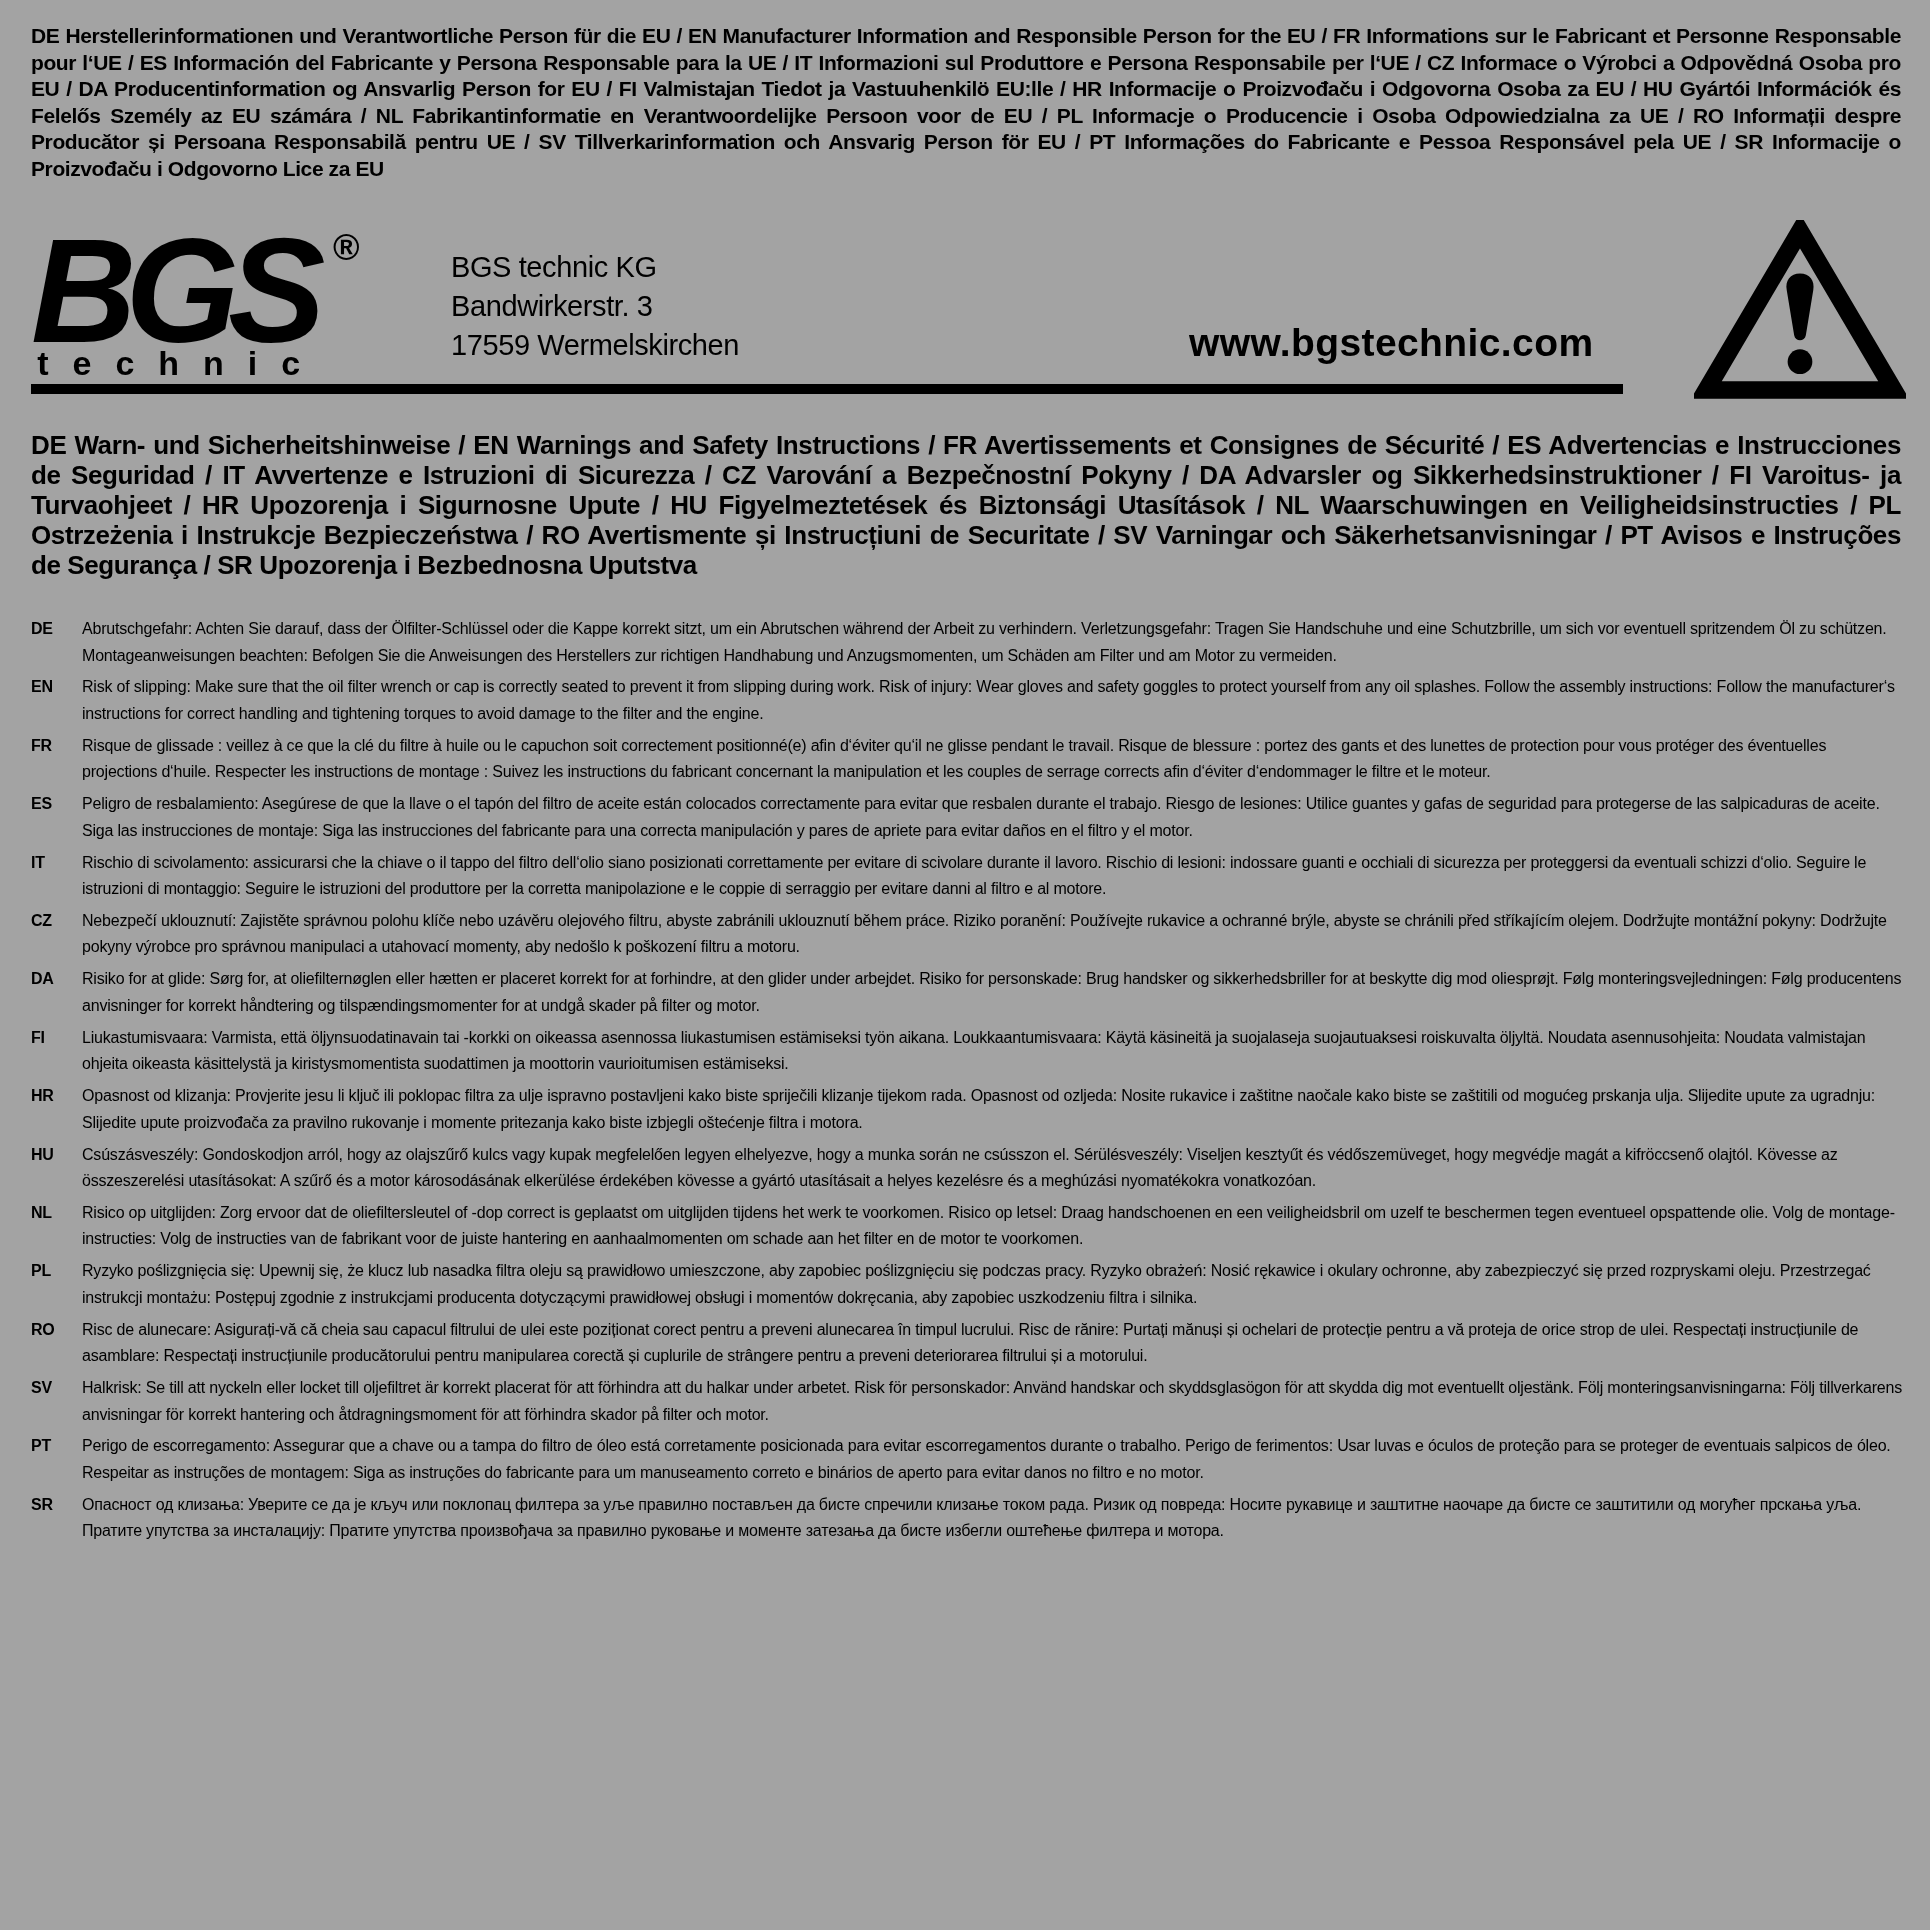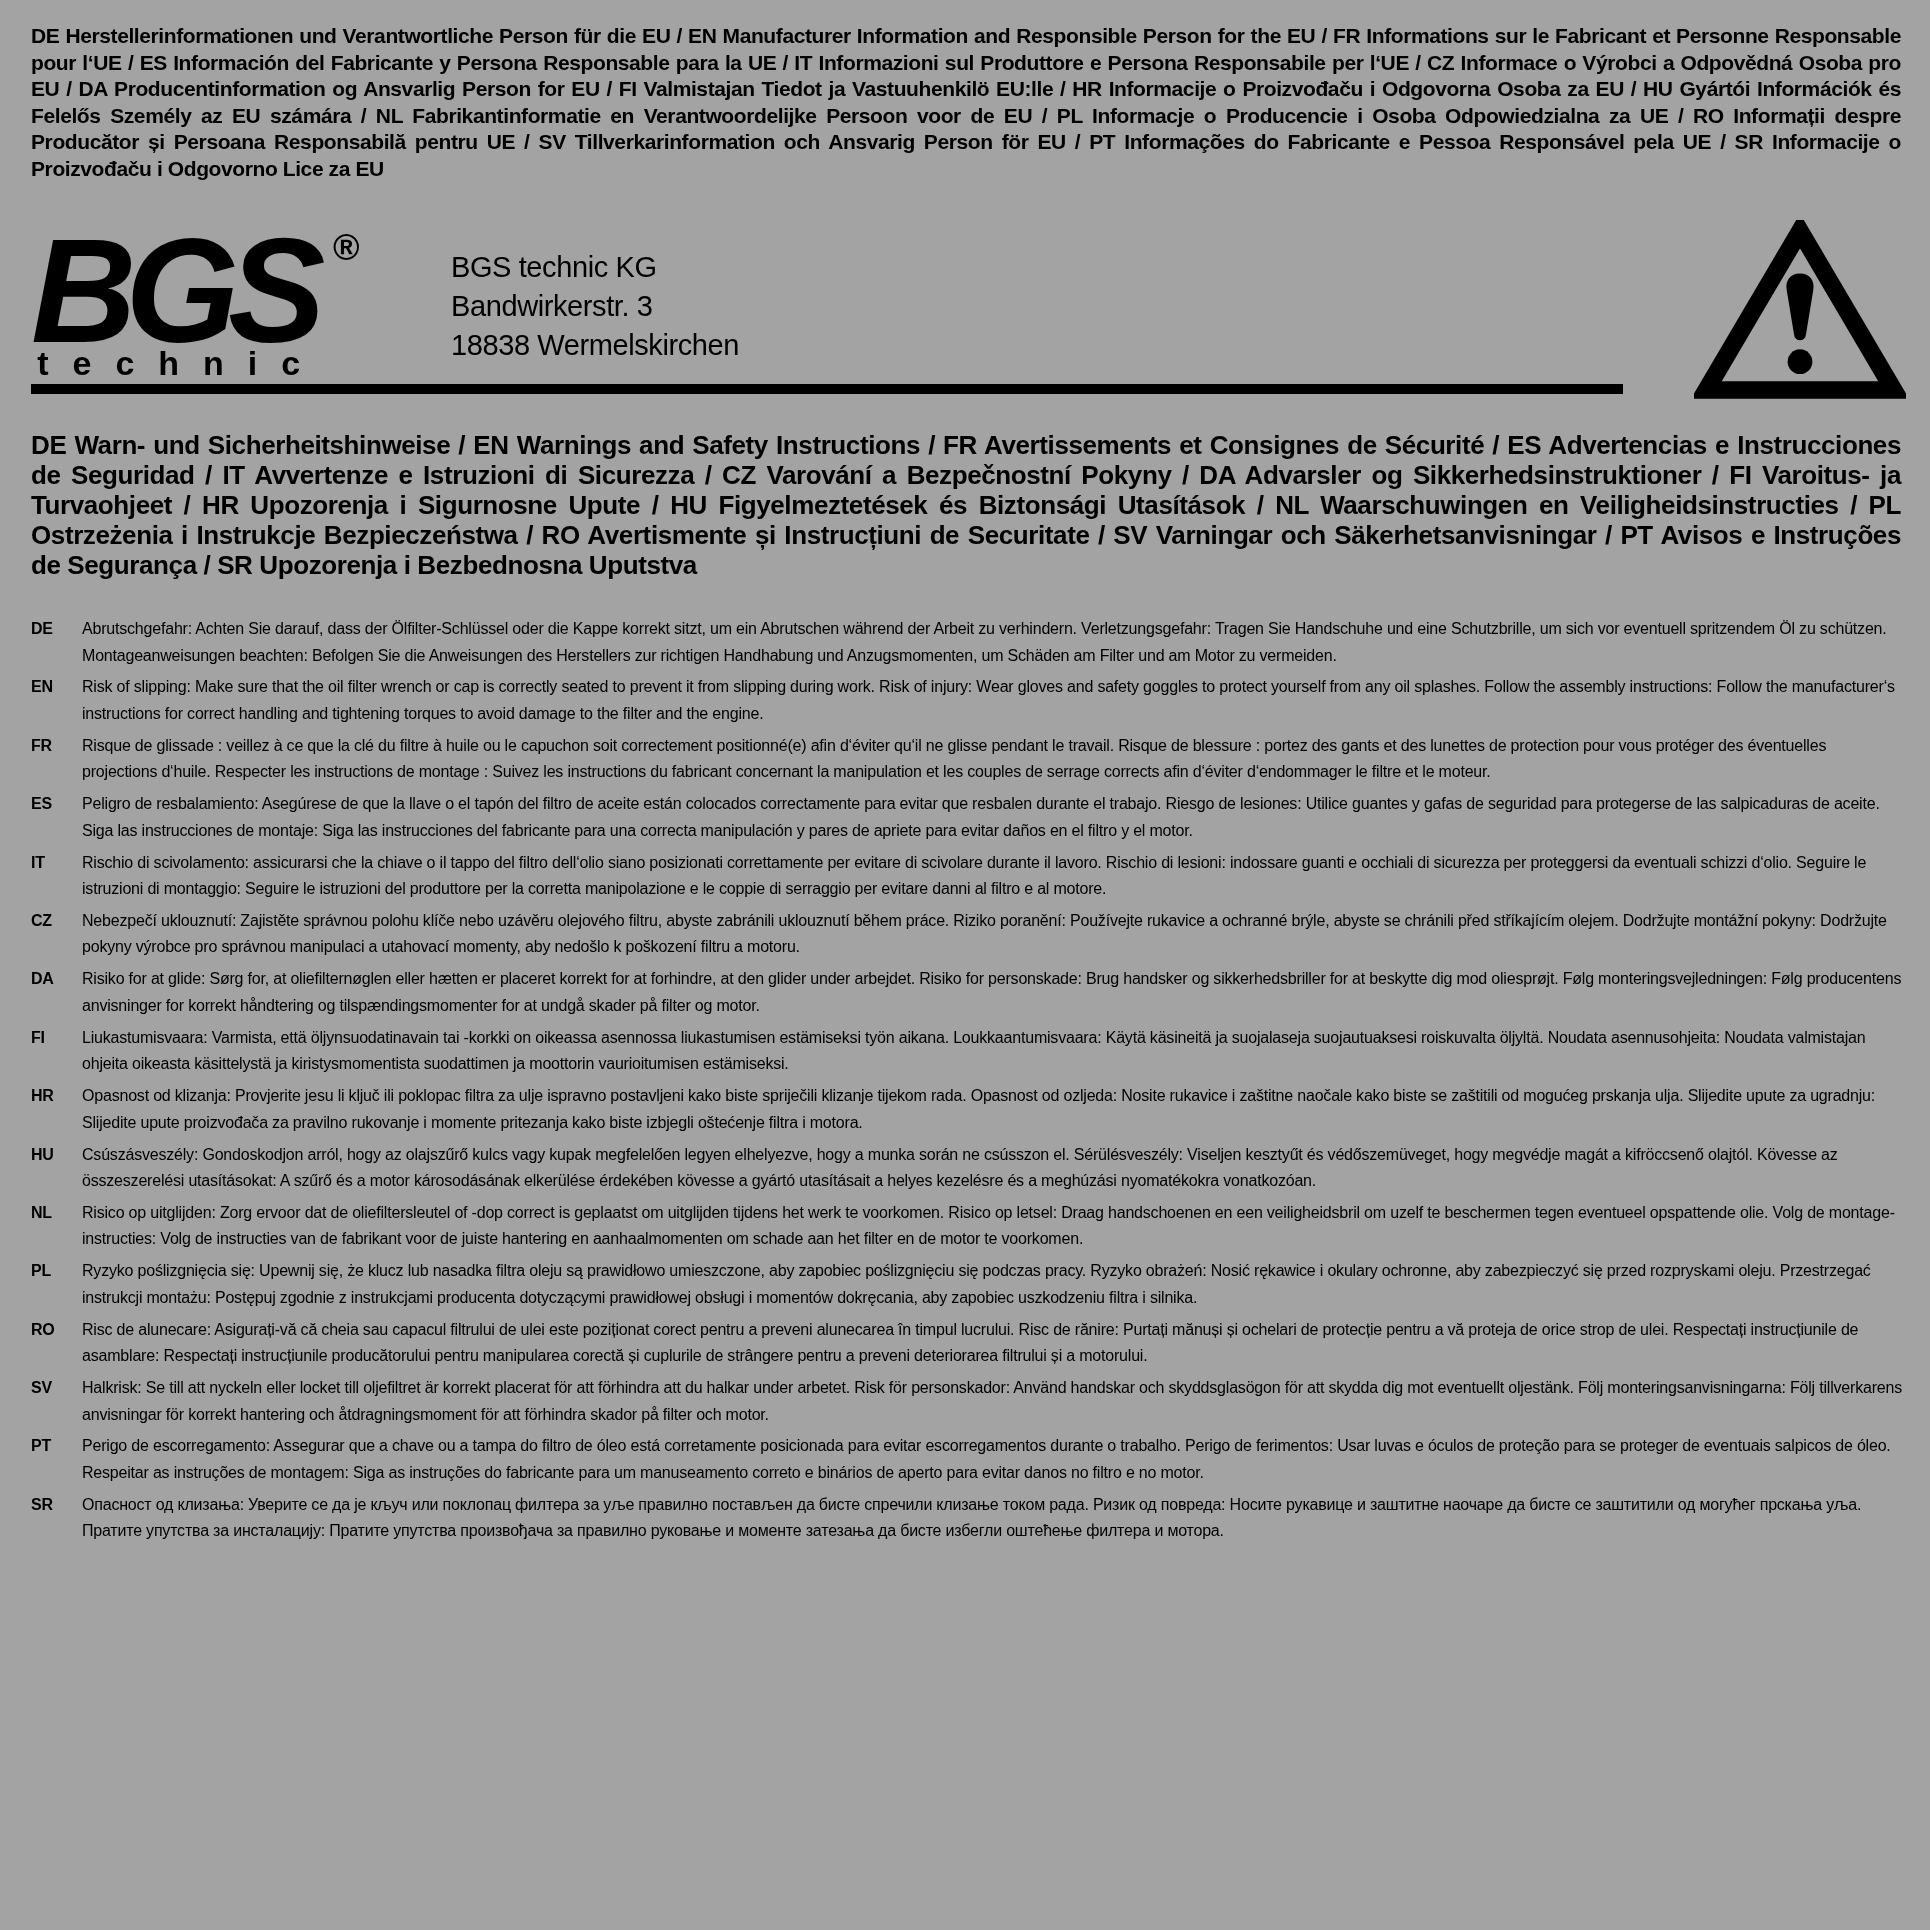--- a/index.html
+++ b/index.html
@@ -78,24 +78,25 @@
 
   <div class="logo">
     <div class="logo-bgs">BGS</div>
     <div class="logo-reg">®</div>
     <div class="logo-technic">technic</div>
   </div>
 
   <div class="addr-col">
     <div>BGS technic KG</div>
     <div>Bandwirkerstr. 3</div>
-    <div>18838 Wermelskirchen</div>
+    <div>17559 Wermelskirchen</div>
   </div>
 
 
+  <div class="website">www.bgstechnic.com</div>
 
   <svg class="warn-triangle" viewBox="0 0 120 102" xmlns="http://www.w3.org/2000/svg">
     <path d="M60 6 L113 96 L7 96 Z" fill="none" stroke="#000" stroke-width="10" stroke-linejoin="miter"></path>
     <path d="M60 30 c-5.5 0 -8.5 4 -7.5 9.5 l4.2 25.5 c0.6 3.8 6 3.8 6.6 0 l4.2 -25.5 c1 -5.5 -2 -9.5 -7.5 -9.5 z" fill="#000"></path>
     <circle cx="60" cy="80" r="7" fill="#000"></circle>
   </svg>
 
   <div class="rule"></div>
 
   <div class="safety-title">DE Warn- und Sicherheitshinweise  /  EN Warnings and Safety Instructions  /  FR Avertissements et Consignes de Sécurité  /  ES Advertencias e Instrucciones de Seguridad  /  IT Avvertenze e Istruzioni di Sicurezza  /  CZ Varování a Bezpečnostní Pokyny  /  DA Advarsler og Sikkerhedsinstruktioner  /  FI Varoitus- ja Turvaohjeet  /  HR Upozorenja i Sigurnosne Upute  /  HU Figyelmeztetések és Biztonsági Utasítások  /  NL Waarschuwingen en Veiligheidsinstructies  /  PL Ostrzeżenia i Instrukcje Bezpieczeństwa  /  RO Avertismente și Instrucțiuni de Securitate  /  SV Varningar och Säkerhetsanvisningar  /  PT Avisos e Instruções de Segurança  /  SR Upozorenja i Bezbednosna Uputstva</div>

